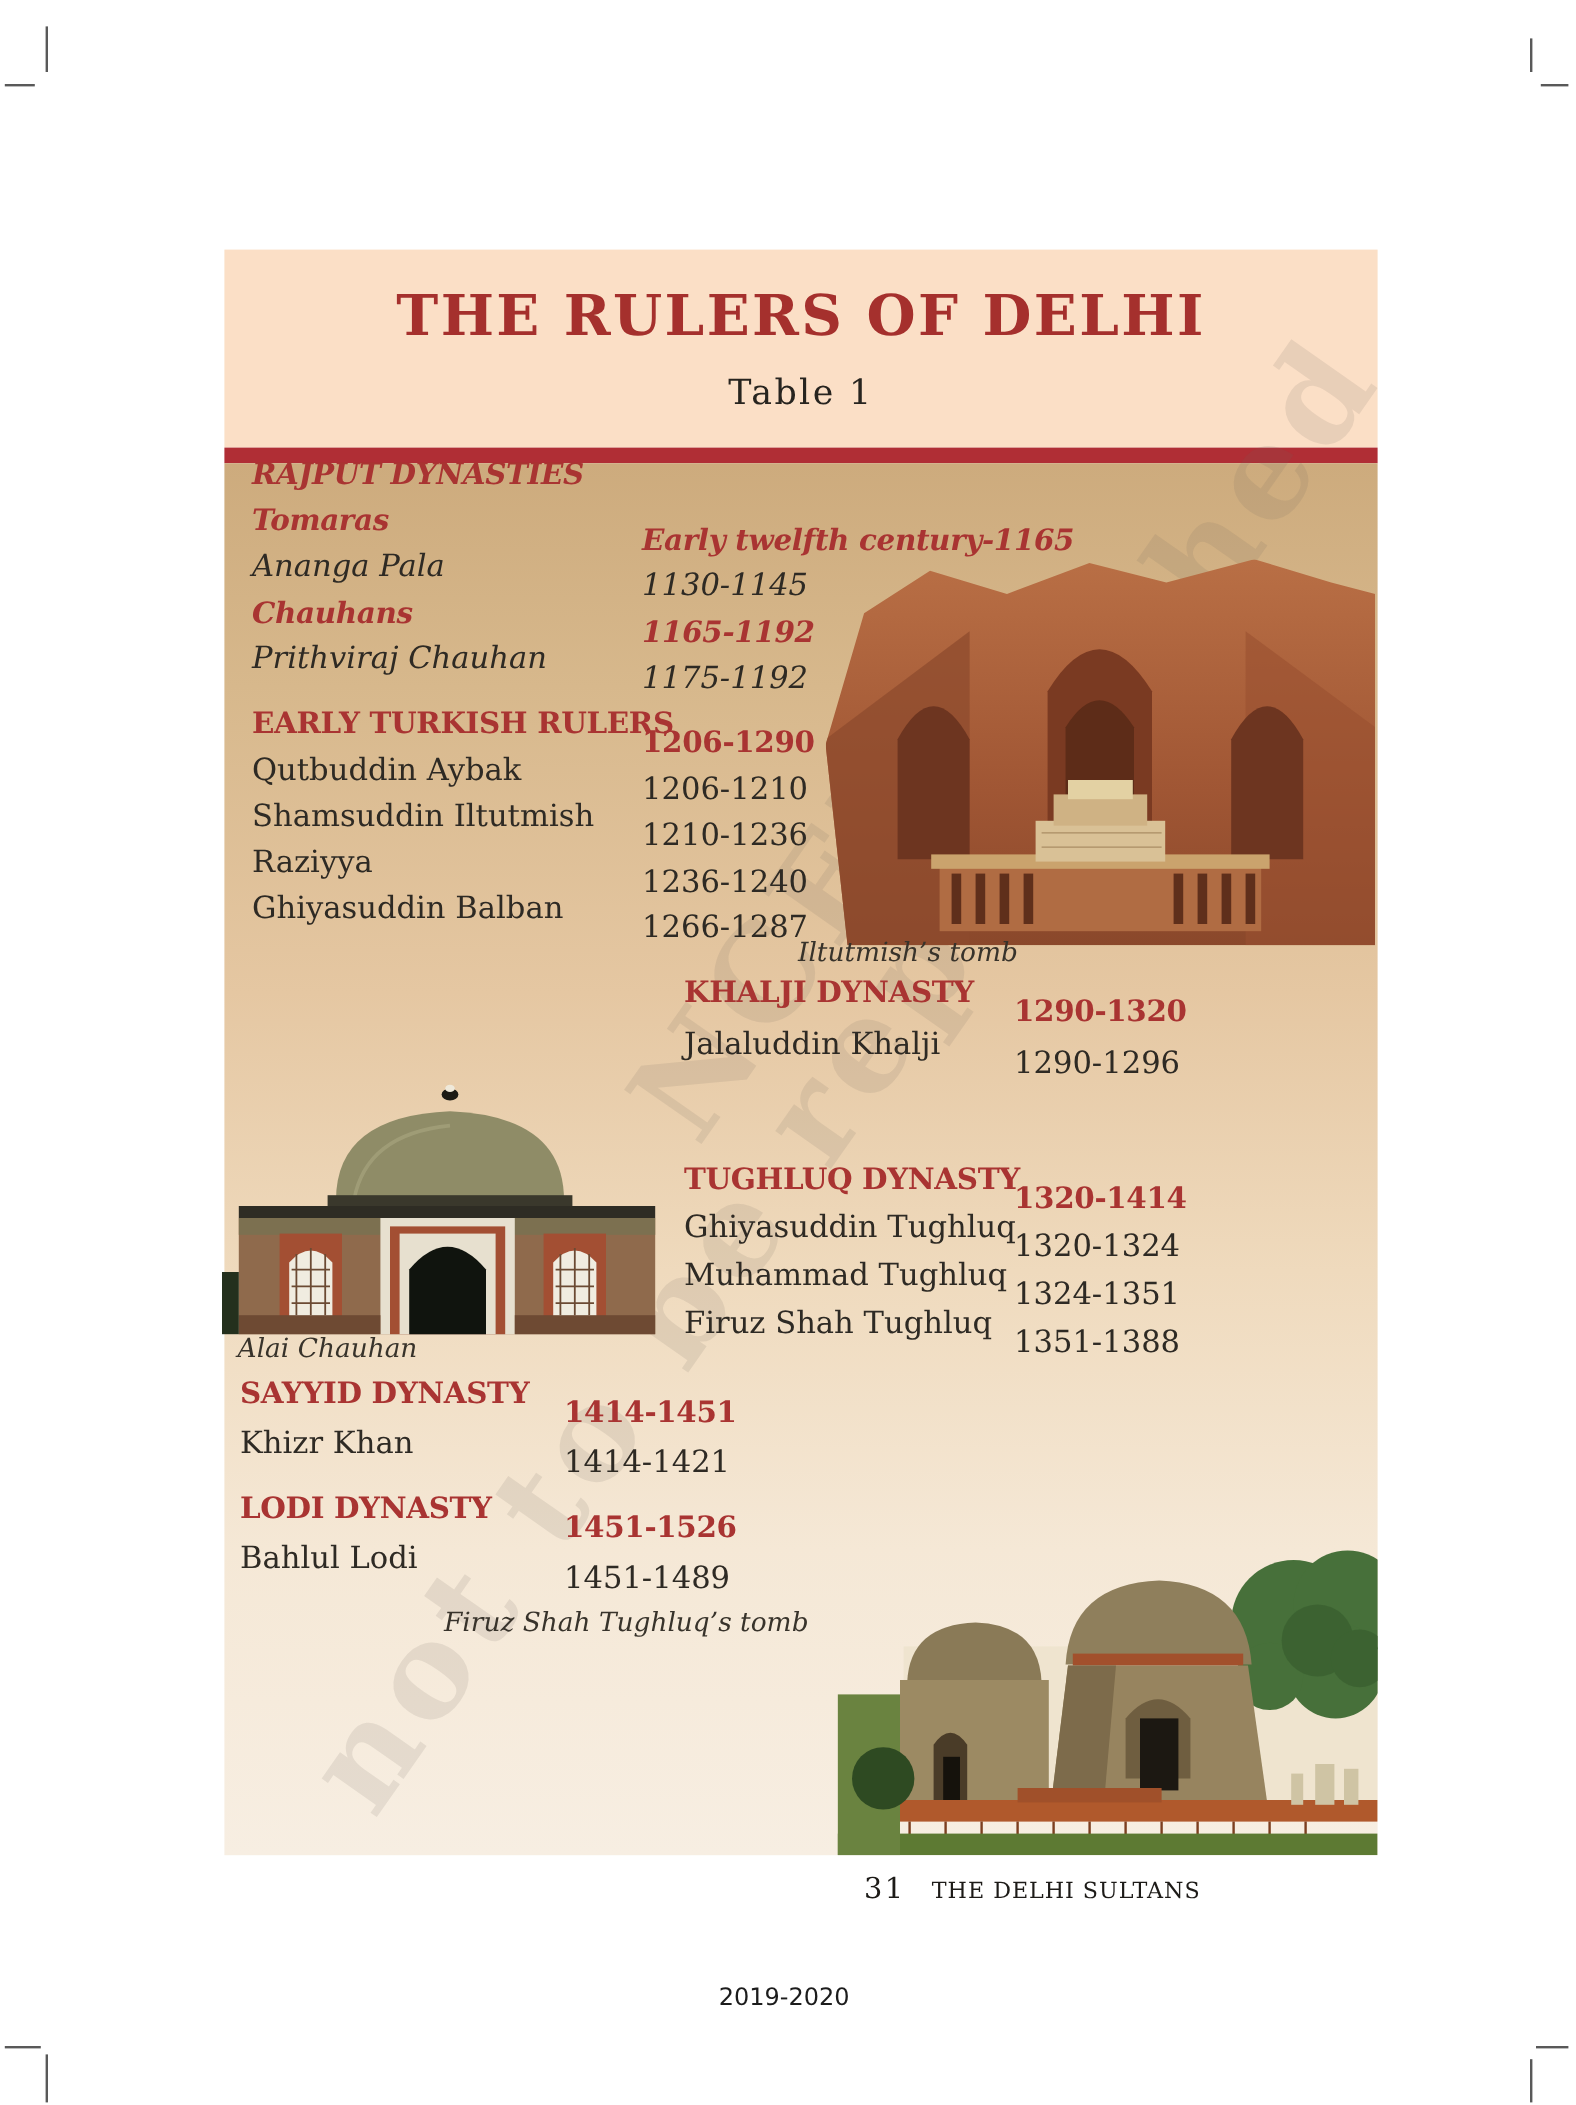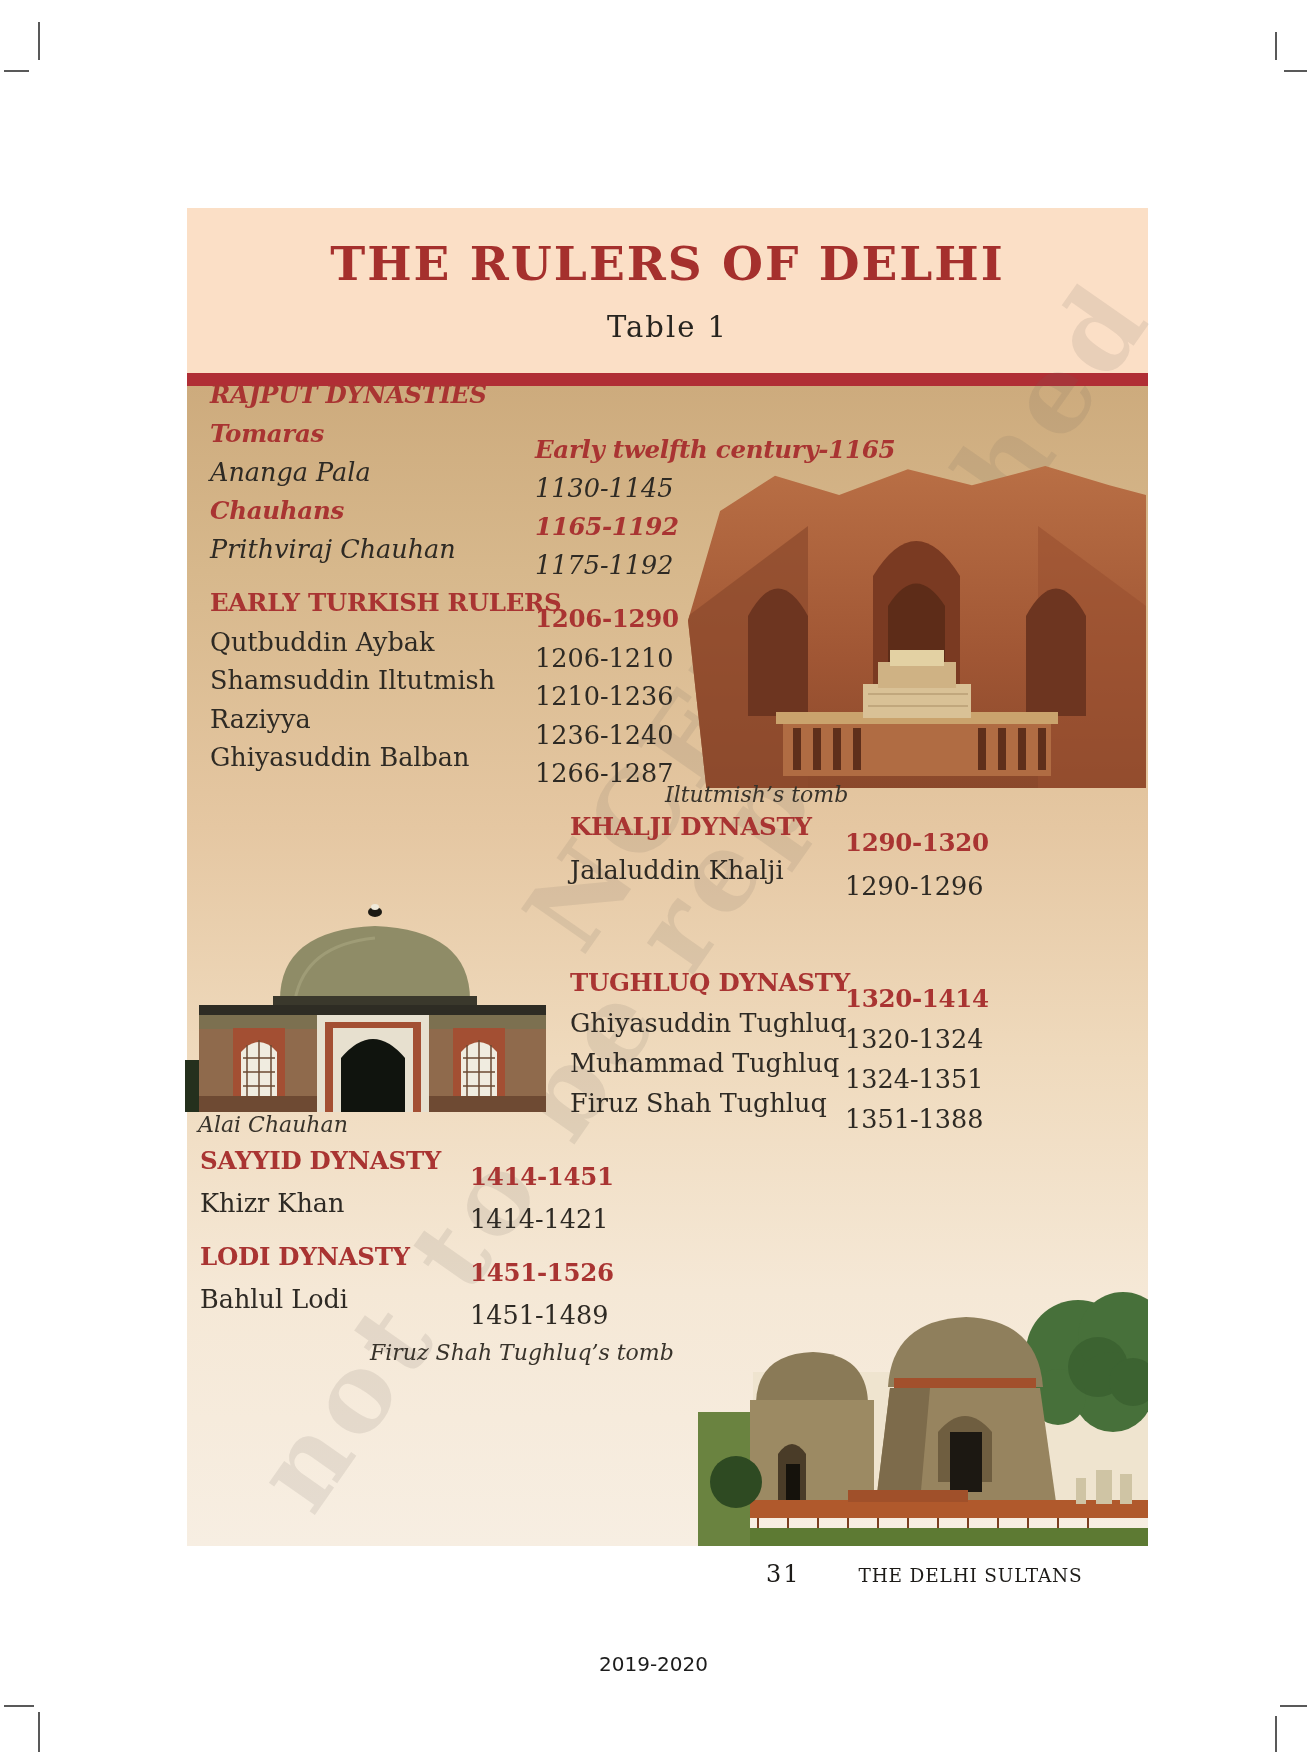--- a/index.html
+++ b/index.html
@@ -45,21 +45,21 @@
   .sec1,.sec2{--datecol:325px;--pitch:38.5px;}
   .sec3{--datecol:275px;--pitch:43px;}
   .sec4{--datecol:275px;--pitch:40px;}
   .sec5,.sec6{--datecol:270px;--pitch:42px;}
   .caption{
     position:absolute;z-index:3;font-style:italic;font-size:22px;color:#38332b;white-space:nowrap;
   }
   
   .photo{position:absolute;z-index:2;}
   
-  #page-footer{position:absolute;left:766px;top:1560px;display:flex;align-items:baseline;gap:58px;z-index:3;justify-content:center;}
+  #page-footer{position:absolute;left:720px;top:1560px;display:flex;align-items:baseline;gap:22px;z-index:3;justify-content:center;}
   #page-number{font-size:24px;color:#1d1b18;letter-spacing:2px;}
   #chapter-title{font-size:18.5px;color:#1d1b18;letter-spacing:0.8px;}
   #edition-line{
     position:absolute;left:0;top:1652px;width:100%;text-align:center;z-index:3;
     font-family:"DejaVu Sans","Liberation Sans",sans-serif;font-size:20px;color:#1c1c1c;
   }
 </style>
 </head>
 <body>
 

